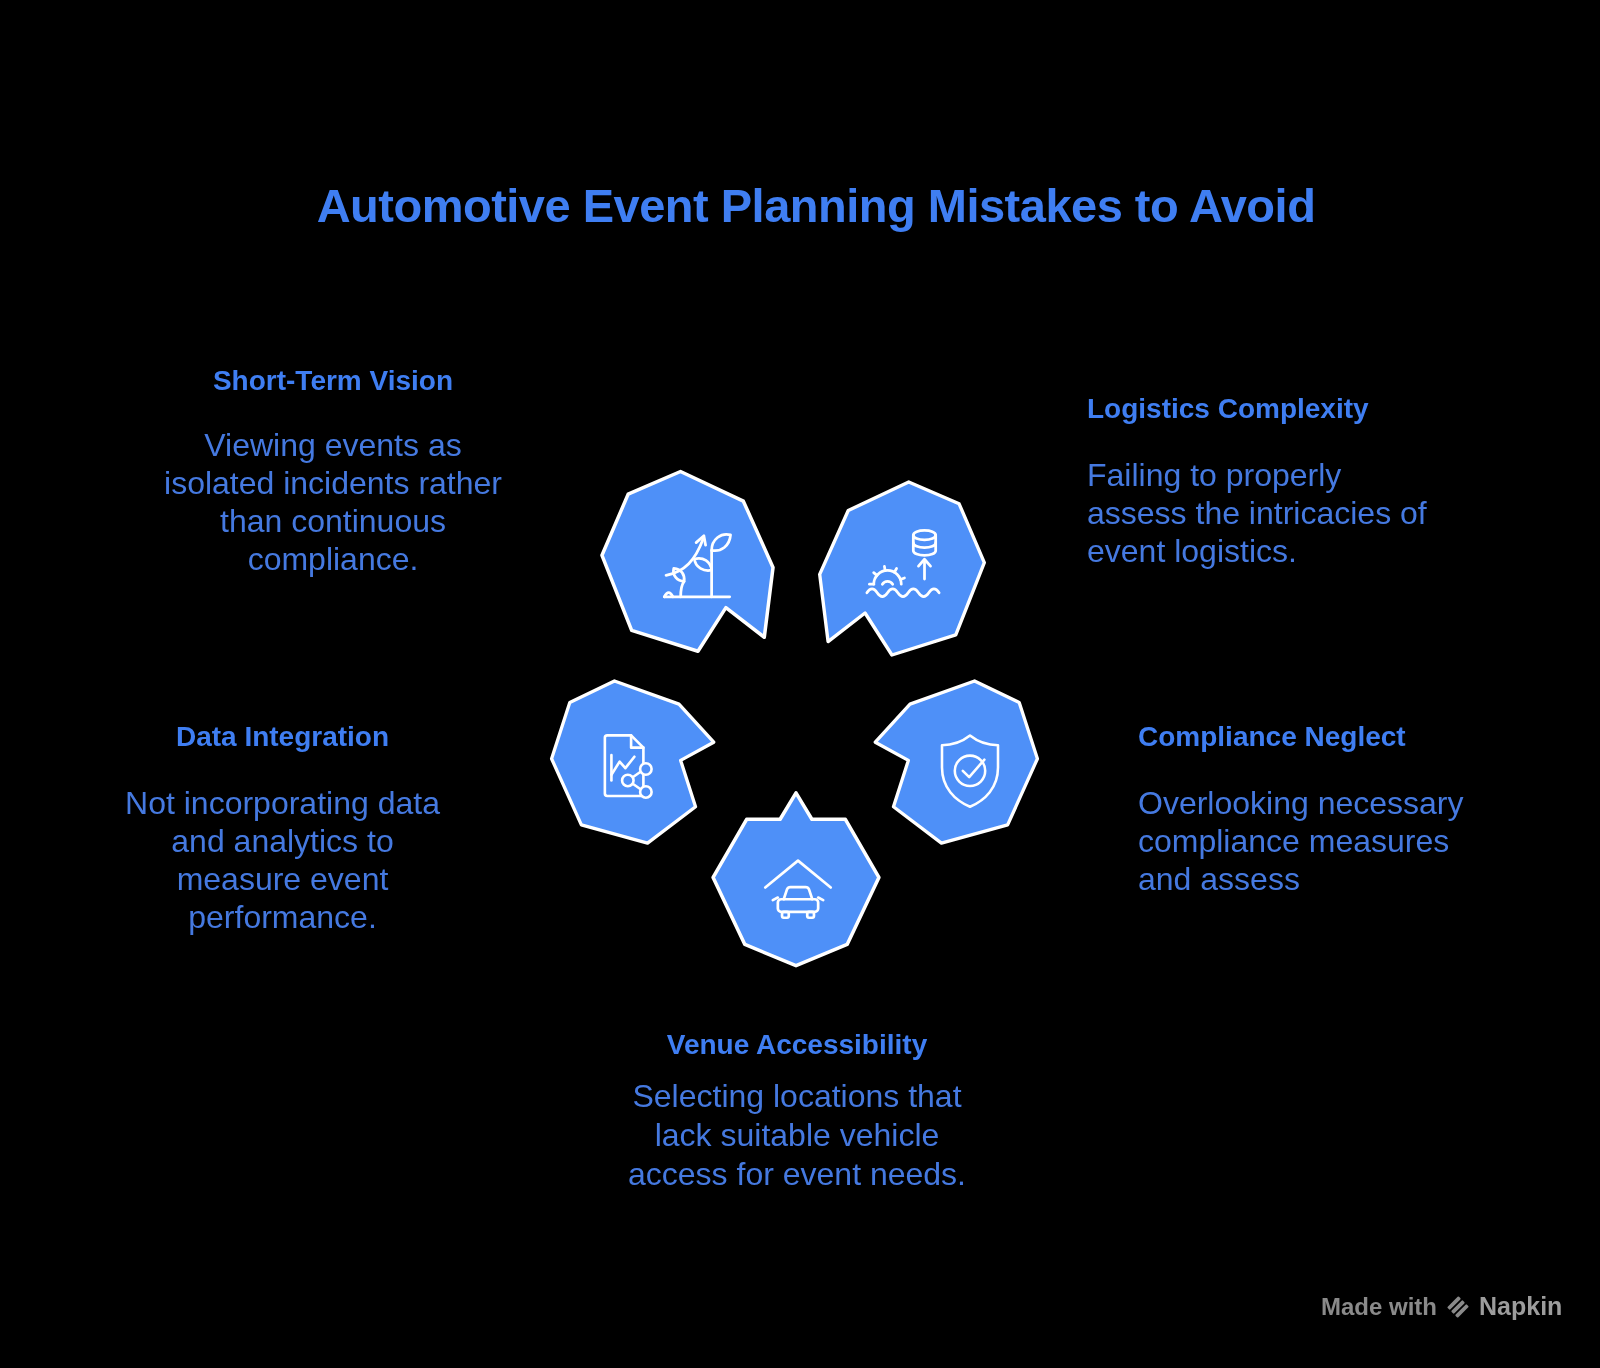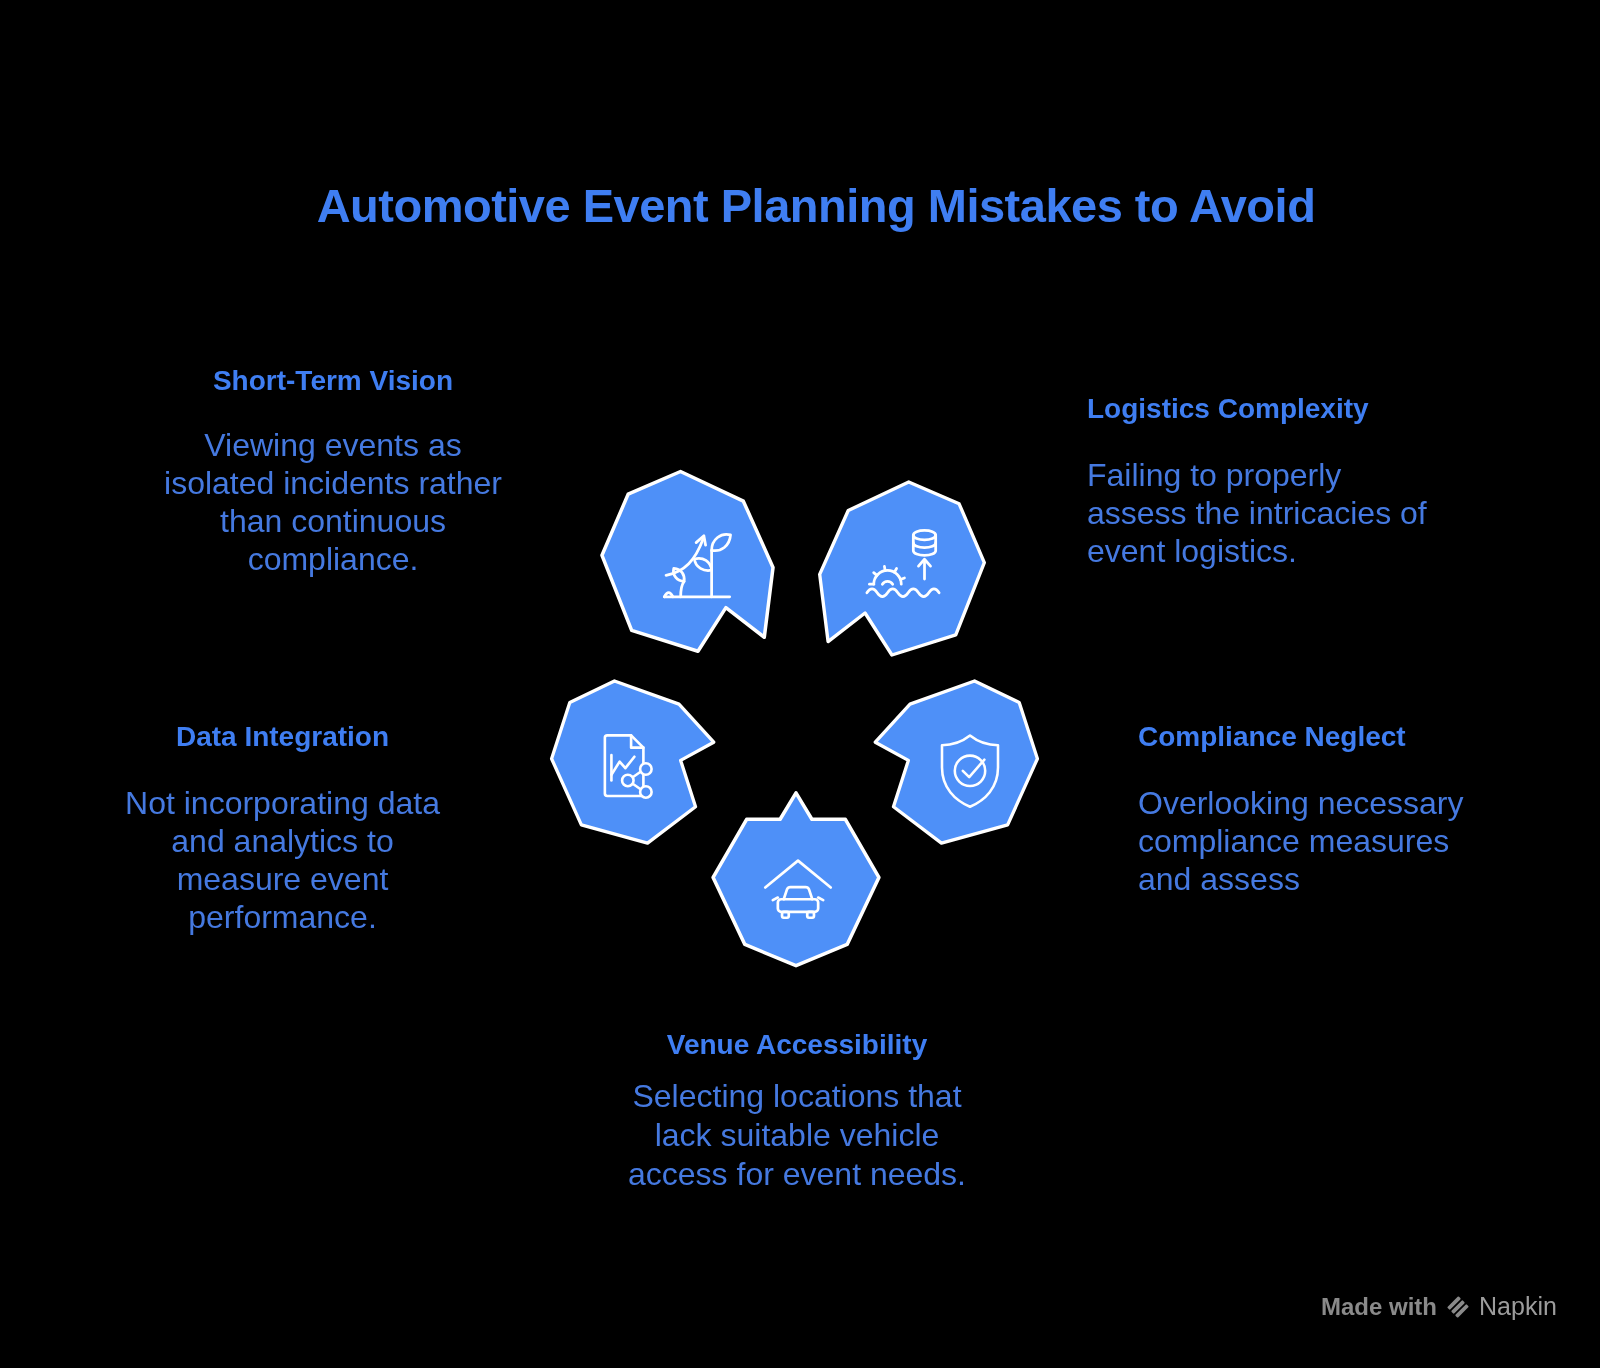--- a/index.html
+++ b/index.html
@@ -46,21 +46,21 @@
   #icon-growth{left:54px;top:54px;width:86px;height:86px;}
   #icon-gear{left:42px;top:46px;width:86px;height:86px;}
   #icon-doc{left:46px;top:52px;width:82px;height:82px;}
   #icon-shield{left:62px;top:54px;width:80px;height:80px;}
   #icon-car{left:52px;top:64px;width:84px;height:84px;}
   
   .watermark{
     position:absolute;left:1313px;top:1292px;display:flex;align-items:center;gap:9px;margin-left:8px;
   }
   .watermark .wm-prefix{font-size:24px;font-weight:600;color:var(--wm,#8A8A8A);}
-  .watermark .wm-brand{font-size:25px;font-weight:400;color:var(--wm-brand,#9C9C9C);}
+  .watermark .wm-brand{font-size:25px;font-weight:700;color:var(--wm-brand,#9C9C9C);}
   .watermark svg{display:block;}
   .watermark svg rect{fill:var(--wm,#8A8A8A);}
 </style>
 </head>
 <body>
 
 <div id="stage" style="--bg: #000000; --accent: #4E90F8; --heading: #3F7EF2; --body-color: #4579E0; --wm: #8A8A8A; --wm-brand: #9C9C9C;">
 
   <div class="title">Automotive Event Planning Mistakes to Avoid</div>
 

